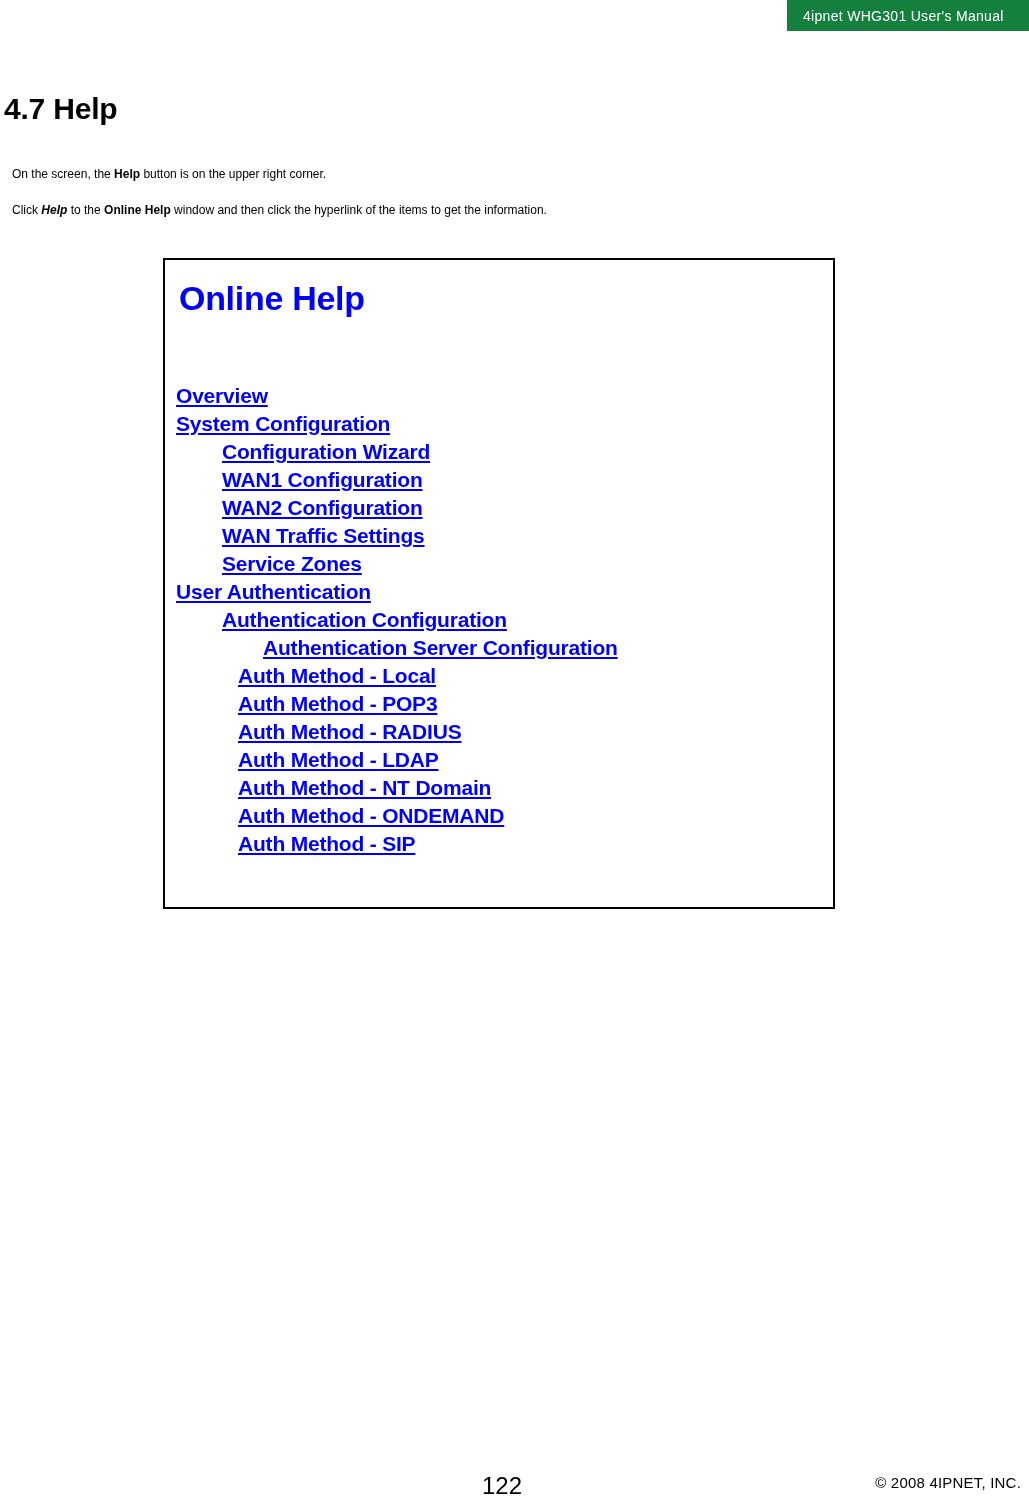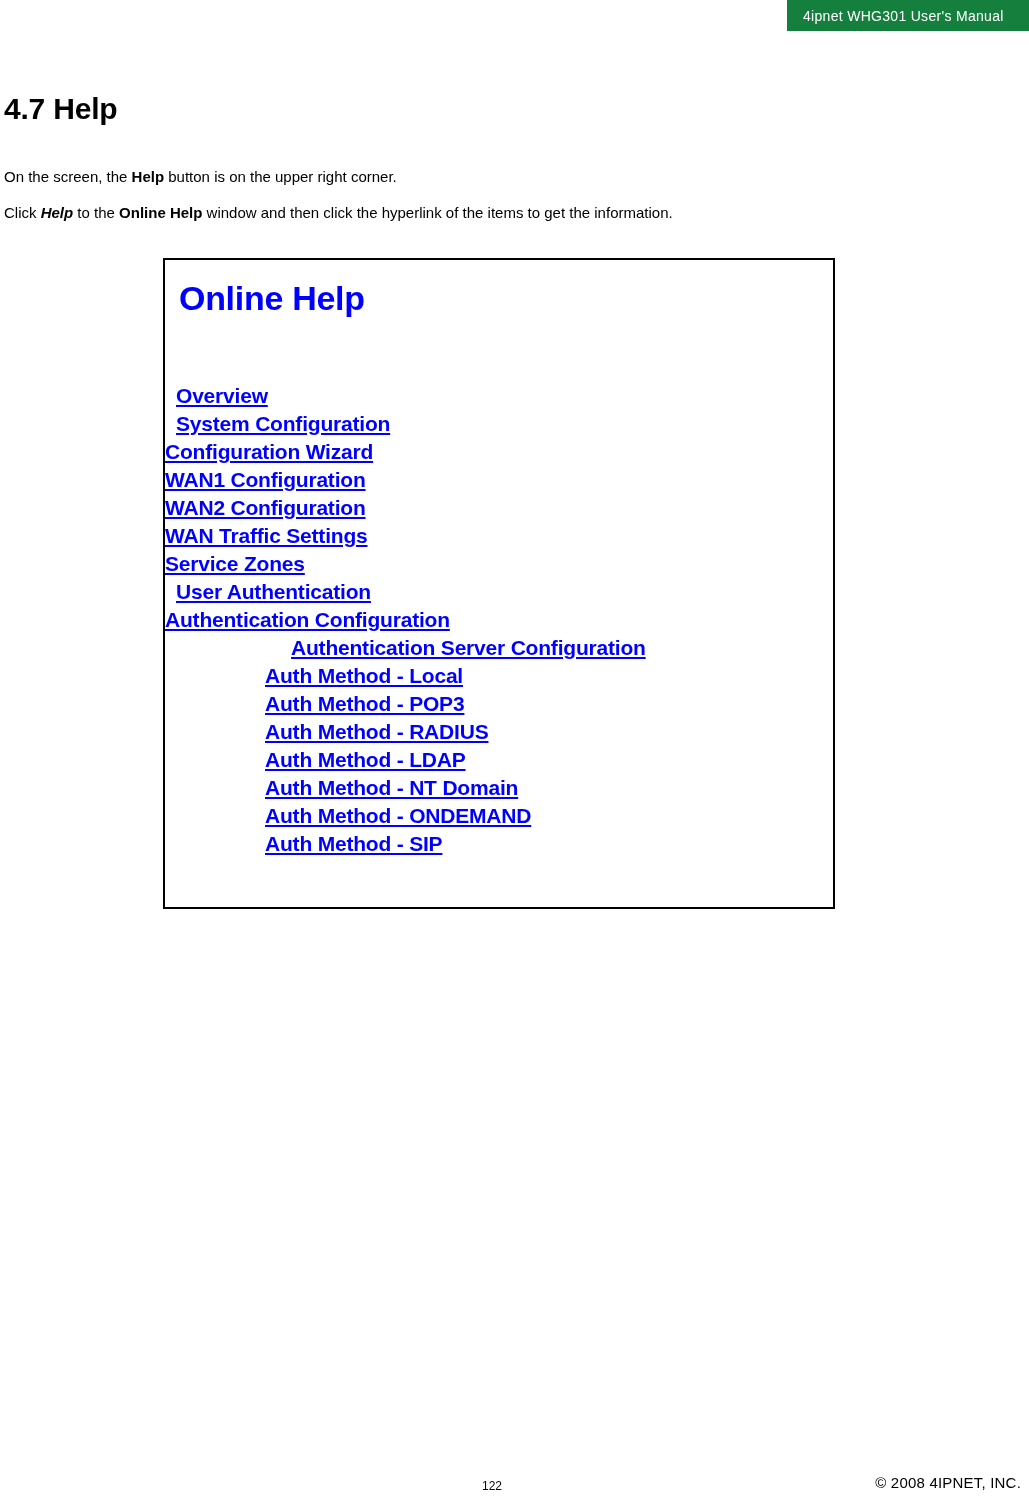--- a/index.html
+++ b/index.html
@@ -45,22 +45,22 @@
     top: 72px;
     font-size: 30px;
     font-weight: bold;
     letter-spacing: -0.2px;
     line-height: 34px;
   }
 
   
   .para {
     position: absolute;
-    left: 4px;
-    font-size: 15px;
+    left: 12px;
+    font-size: 12px;
     line-height: 24px;
     letter-spacing: 0px;
     white-space: nowrap;
   }
   .para-1 { top: 150px; }
   .para-2 { top: 186px; }
   .b  { font-weight: bold; }
   .bi { font-weight: bold; font-style: italic; }
 
   
@@ -102,30 +102,30 @@
     color: #0000ff;
     font-size: 21px;
     font-weight: bold;
     line-height: 28px;
     text-decoration: underline;
     letter-spacing: -0.2px;
     white-space: nowrap;
     cursor: pointer;
   }
   .lvl-1 { padding-left: 11px; }
-  .lvl-2 { }
-  .lvl-3 { padding-left: 98px; margin-left: 28px; }
-  .lvl-4 { padding-left: 100px; }
+  .lvl-2 { padding-left: 57px; }
+  .lvl-3 { padding-left: 98px; }
+  .lvl-4 { padding-left: 73px; }
 
   
   .footer-page {
     position: absolute;
     left: 482px;
     top: 1474px;
-    font-size: 12px;
+    font-size: 24px;
     line-height: 24px;
   }
   .footer-copyright {
     position: absolute;
     right: 8px;
     top: 1473px;
     font-size: 15px;
     line-height: 20px;
     letter-spacing: 0.2px;
     white-space: nowrap;

